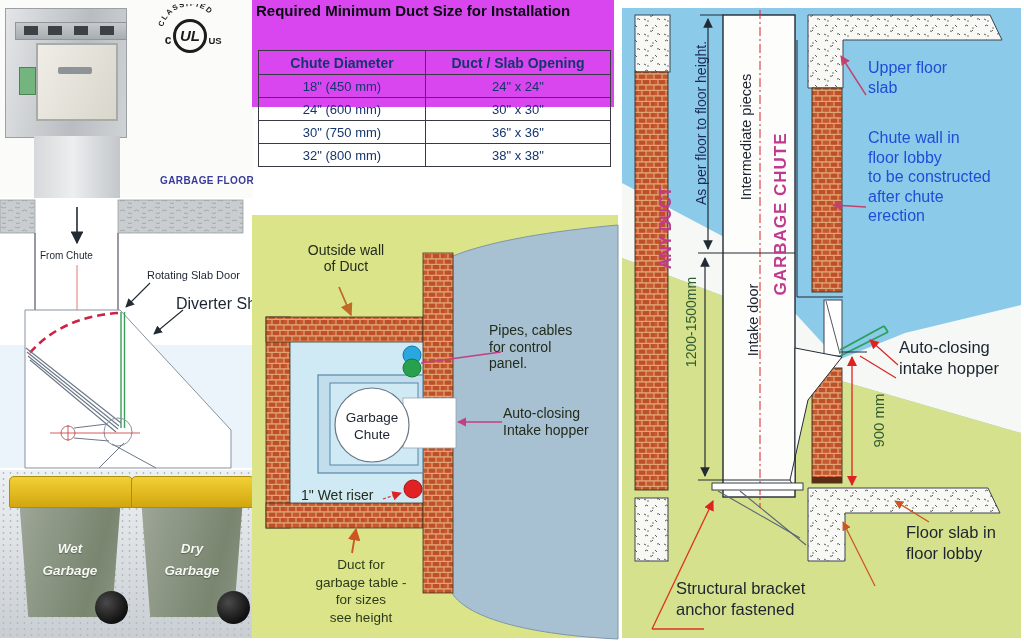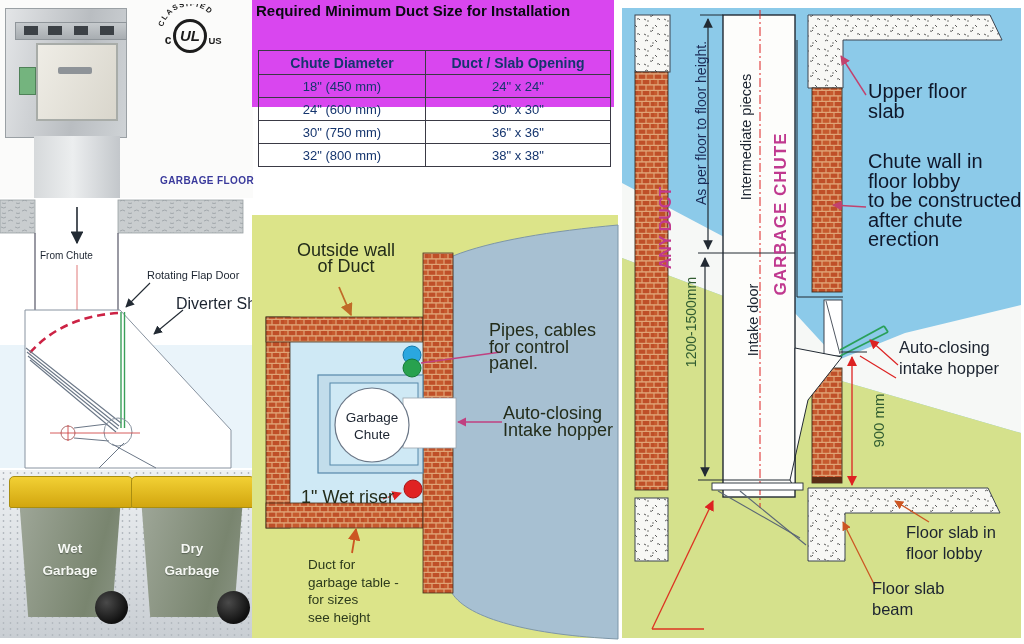--- a/index.html
+++ b/index.html
@@ -17,36 +17,36 @@
   #machine-greenbox{left:13px;top:58px;width:15px;height:26px;background:#74b47e;border:1px solid #4f8158;}
   #machine-pedestal{left:34px;top:136px;width:86px;height:62px;background:linear-gradient(90deg,#d6d9db,#eceeef 45%,#c3c7cb);}
   
   #bins-floor{left:0;top:470px;width:252px;height:168px;
     background-image:radial-gradient(#b4bac0 1px,rgba(0,0,0,0) 1.2px),linear-gradient(#eef1f3,#c9ced3);
     background-size:7px 6px,100% 100%;}
   .bin{position:absolute;top:476px;width:116px;height:152px;}
   .bin-lid{position:absolute;left:-3px;top:0;width:122px;height:30px;background:linear-gradient(#f2d034,#d2a60f);border:1px solid #a98e10;border-radius:5px 5px 2px 2px;}
   .bin-body{position:absolute;left:3px;top:27px;width:110px;height:114px;background:linear-gradient(105deg,#a0a89a,#79856f 70%,#8d9787);
     clip-path:polygon(4% 0,96% 0,88% 100%,12% 100%);}
-  .bin-label{position:absolute;left:0;top:62px;width:100%;text-align:center;color:#f6f8f4;font-weight:bold;font-size:13.5px;line-height:22px;text-shadow:0 1px 1px rgba(40,50,40,.5);}
+  .bin-label{position:absolute;left:0;top:62px;width:100%;text-align:center;color:#f6f8f4;font-weight:bold;font-size:13.5px;line-height:22px;text-shadow:0 1px 1px rgba(40,50,40,.5);font-style:italic;}
   .bin-wheel{position:absolute;bottom:4px;right:0px;width:33px;height:33px;border-radius:50%;background:radial-gradient(circle at 35% 35%,#4a4a4a,#101010 70%);}
   
   #typical-floor{left:160px;top:175px;font-size:10px;font-weight:bold;color:#3a3a9c;letter-spacing:.4px;}
   
   #table-panel{left:252px;top:0;width:362px;height:107px;background:#d946ef;}
   #table-title{position:absolute;left:4px;top:2px;font-size:15px;font-weight:bold;color:#0a0a12;}
   #size-table{position:absolute;left:6px;top:21px;border-collapse:collapse;table-layout:fixed;margin-top:29px;}
   #size-table th,#size-table td{border:1px solid #3a3a45;text-align:center;font-size:13px;color:#15356e;height:22px;padding:0;}
   #size-table th{font-size:14px;font-weight:bold;height:23px;}
   #size-table .c1{width:166px;} #size-table .c2{width:184px;}
   
-  .plan-lbl{font-size:18px;color:#232c1a;}
+  .plan-lbl{font-size:14px;color:#232c1a;}
   #lbl-floor-lobby{left:466px;top:537px;color:#f3f7f1;font-weight:bold;font-size:17px;line-height:22px;}
   
-  .sec-lbl{font-size:20px;color:#0f172a;line-height:19.5px;margin-top:24px;}
+  .sec-lbl{font-size:16px;color:#1d4ed8;line-height:19.5px;}
   .sec-lbl2{font-size:16.5px;color:#1c2430;line-height:21px;}
   .magenta{color:#c0398f;font-weight:bold;}
   .navy{color:#1b2a55;}
   .dimgreen{color:#315c31;}
 </style>
 </head>
 <body>
 
 <div id="stage">
 
@@ -153,21 +153,21 @@
       <line x1="68" y1="230" x2="68" y2="246" stroke="#cc3333" stroke-width="0.8"></line>
       <line x1="74" y1="233" x2="107" y2="229" stroke="#6b7787" stroke-width="1"></line>
       <line x1="74" y1="243" x2="109" y2="246" stroke="#6b7787" stroke-width="1"></line>
       <line x1="112" y1="249" x2="156" y2="273" stroke="#6b7787" stroke-width="1"></line>
       <line x1="124" y1="248" x2="99" y2="273" stroke="#6b7787" stroke-width="1"></line>
     </g>
     <line x1="150" y1="88" x2="126" y2="112" stroke="#222a33" stroke-width="1.1" marker-end="url(#mDark)"></line>
     <line x1="183" y1="115" x2="154" y2="139" stroke="#222a33" stroke-width="1.1" marker-end="url(#mDark)"></line>
   </svg>
   <div class="lbl" style="left:40px;top:250px;font-size:10px">From Chute</div>
-  <div class="lbl" style="left:147px;top:269px;font-size:11px">Rotating Flap Door</div>
+  <div class="lbl" style="left:147px;top:269px;font-size:11px">Rotating Slab Door</div>
   <div class="lbl" style="left:176px;top:295px;font-size:16px">Diverter Shoe</div>
 
   <div class="abs" id="bins-floor"></div>
   <div class="bin" style="left:12px">
     <div class="bin-body"></div>
     <div class="bin-lid"></div>
     <div class="bin-wheel"></div>
     <div class="bin-label">
       <div>Wet</div>
         <div>Garbage</div>
@@ -243,21 +243,21 @@
   <div class="lbl plan-lbl" style="left:489px;top:322px;line-height:16.5px">
     <div>Pipes, cables</div>
       <div>for control</div>
       <div>panel.</div>
   </div>
   <div class="lbl plan-lbl" style="left:503px;top:405px;line-height:16.5px">
     <div>Auto-closing</div>
       <div>Intake hopper</div>
   </div>
   <div class="lbl plan-lbl" style="left:301px;top:487px">1" Wet riser</div>
-  <div class="lbl" style="left:308px;top:556px;width:106px;text-align:left;font-size:13.5px;color:#2c3a1c;line-height:17.5px">
+  <div class="lbl" style="left:308px;top:556px;width:106px;text-align:center;font-size:13.5px;color:#2c3a1c;line-height:17.5px">
     <div>Duct for</div>
       <div>garbage table -</div>
     <div>for sizes</div>
       <div>see height</div>
   </div>
 
   <svg class="abs" style="left:622px;top:8px" width="399" height="632" viewBox="0 0 399 632">
     <rect x="0" y="0" width="399" height="630" fill="#8ccae9"></rect>
     <polygon points="0,175 104,230 216,352 283,325 399,297 399,425 216,372 104,289 0,250" fill="#f6f8f6"></polygon>
     <polygon points="0,250 104,289 216,372 399,425 399,630 0,630" fill="#d5e18c"></polygon>
@@ -339,18 +339,18 @@
     <div>erection</div>
   </div>
   <div class="lbl sec-lbl2" style="left:899px;top:337px">
     <div>Auto-closing</div>
       <div>intake hopper</div>
   </div>
   <div class="lbl sec-lbl2" style="left:906px;top:522px">
     <div>Floor slab in</div>
       <div>floor lobby</div>
   </div>
-  <div class="lbl sec-lbl2" style="left:872px;top:578px">
-    <div>Floor slab</div>
-      <div>beam</div>
+  <div class="lbl sec-lbl2" style="left:676px;top:578px">
+    <div>Structural bracket</div>
+      <div>anchor fastened</div>
   </div>
 
 </div>
 
 </body></html>

